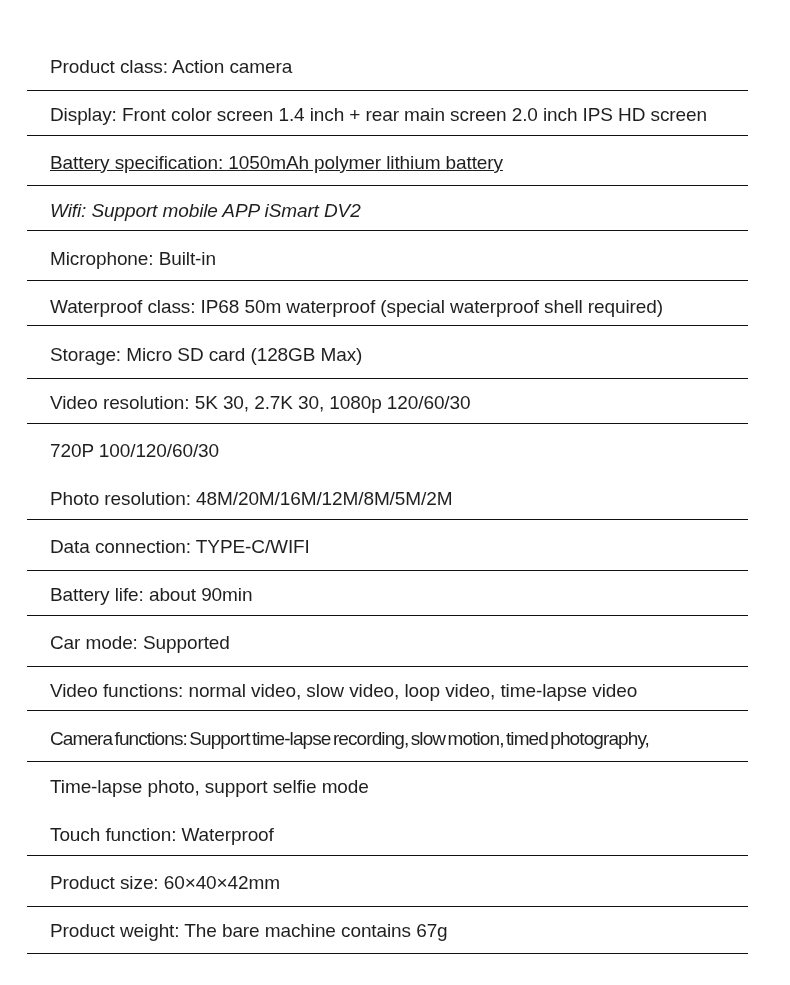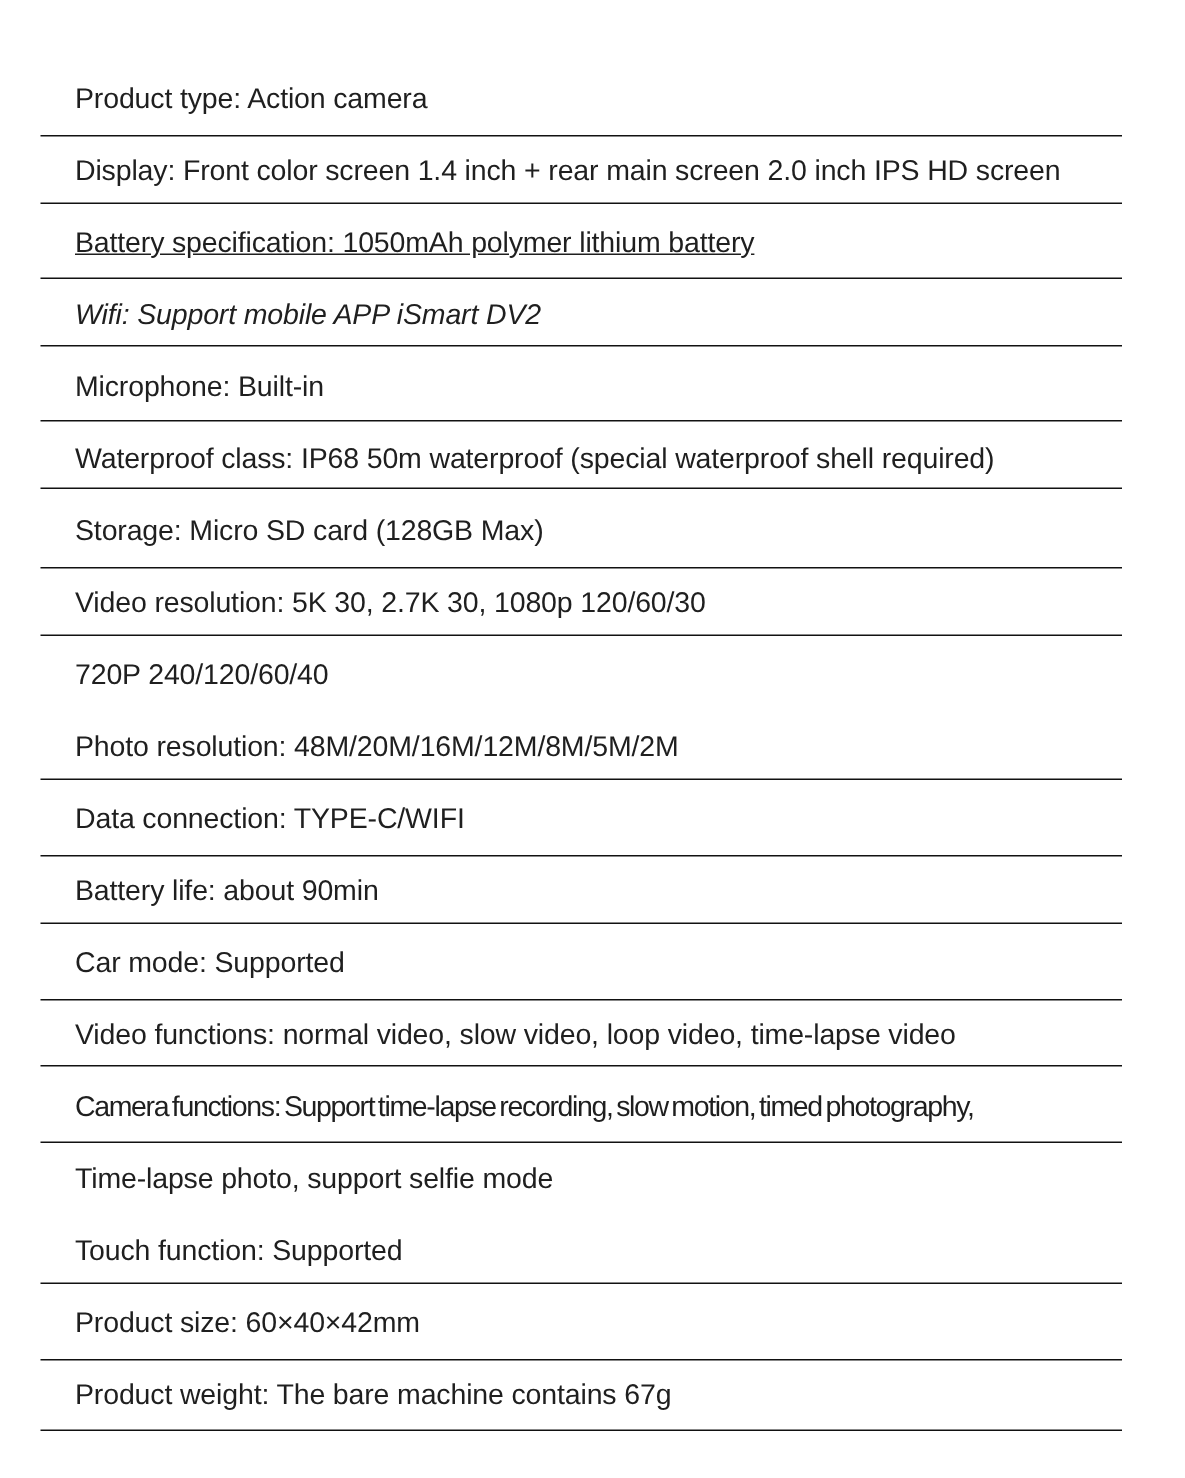--- a/index.html
+++ b/index.html
@@ -7,37 +7,37 @@
          font-family: "Liberation Sans", "DejaVu Sans", sans-serif; color: #1f1f1f; }
   .spec-line { position: absolute; left: 50px; height: 28px; line-height: 28px;
                font-size: 19px; white-space: nowrap; letter-spacing: -0.1px; }
   .spec-line.condensed { letter-spacing: -0.9px; word-spacing: -2px; }
   .rule { position: absolute; left: 27px; width: 721px; height: 1px; background: #111; }
 </style>
 </head>
 <body>
 
 <div id="sheet">
-  <div class="spec-line" style="top: 53px;">Product type: Action camera</div>
+  <div class="spec-line" style="top: 53px;">Product class: Action camera</div>
   <div class="spec-line" style="top: 101px;">Display: Front color screen 1.4 inch + rear main screen 2.0 inch IPS HD screen</div>
   <div class="spec-line" style="top: 149px; text-decoration: underline;">Battery specification: 1050mAh polymer lithium battery</div>
   <div class="spec-line" style="top: 197px; font-style: italic;">Wifi: Support mobile APP iSmart DV2</div>
   <div class="spec-line" style="top: 245px;">Microphone: Built-in</div>
   <div class="spec-line" style="top: 293px;">Waterproof class: IP68 50m waterproof (special waterproof shell required)</div>
   <div class="spec-line" style="top: 341px;">Storage: Micro SD card (128GB Max)</div>
   <div class="spec-line" style="top: 389px;">Video resolution: 5K 30, 2.7K 30, 1080p 120/60/30</div>
-  <div class="spec-line" style="top: 437px;">720P 240/120/60/40</div>
+  <div class="spec-line" style="top: 437px;">720P 100/120/60/30</div>
   <div class="spec-line" style="top: 485px;">Photo resolution: 48M/20M/16M/12M/8M/5M/2M</div>
   <div class="spec-line" style="top: 533px;">Data connection: TYPE-C/WIFI</div>
   <div class="spec-line" style="top: 581px;">Battery life: about 90min</div>
   <div class="spec-line" style="top: 629px;">Car mode: Supported</div>
   <div class="spec-line" style="top: 677px;">Video functions: normal video, slow video, loop video, time-lapse video</div>
   <div class="spec-line condensed" style="top: 725px;">Camera functions: Support time-lapse recording, slow motion, timed photography,</div>
   <div class="spec-line" style="top: 773px;">Time-lapse photo, support selfie mode</div>
-  <div class="spec-line" style="top: 821px;">Touch function: Supported</div>
+  <div class="spec-line" style="top: 821px;">Touch function: Waterproof</div>
   <div class="spec-line" style="top: 869px;">Product size: 60×40×42mm</div>
   <div class="spec-line" style="top: 917px;">Product weight: The bare machine contains 67g</div>
 </div>
 
 <div id="rules">
     <div class="rule" style="top: 90px;"></div>
     <div class="rule" style="top: 135px;"></div>
     <div class="rule" style="top: 185px;"></div>
     <div class="rule" style="top: 230px;"></div>
     <div class="rule" style="top: 280px;"></div>

